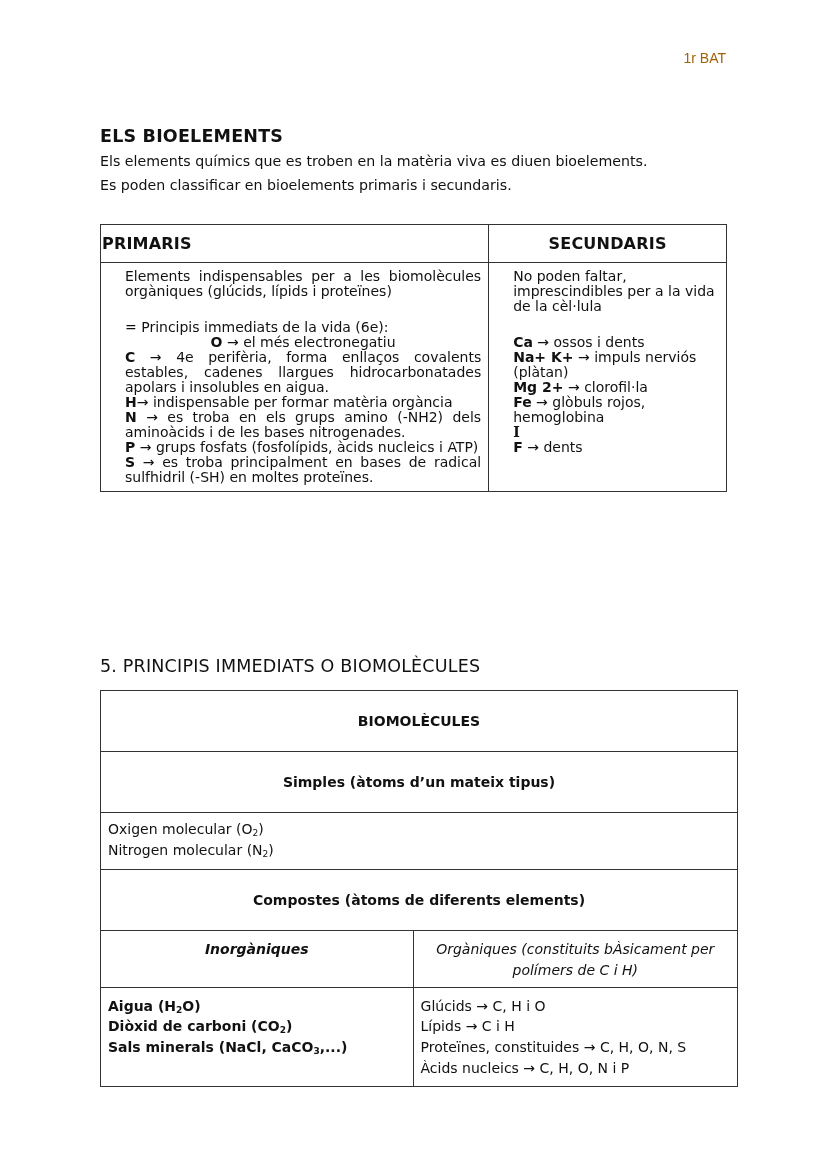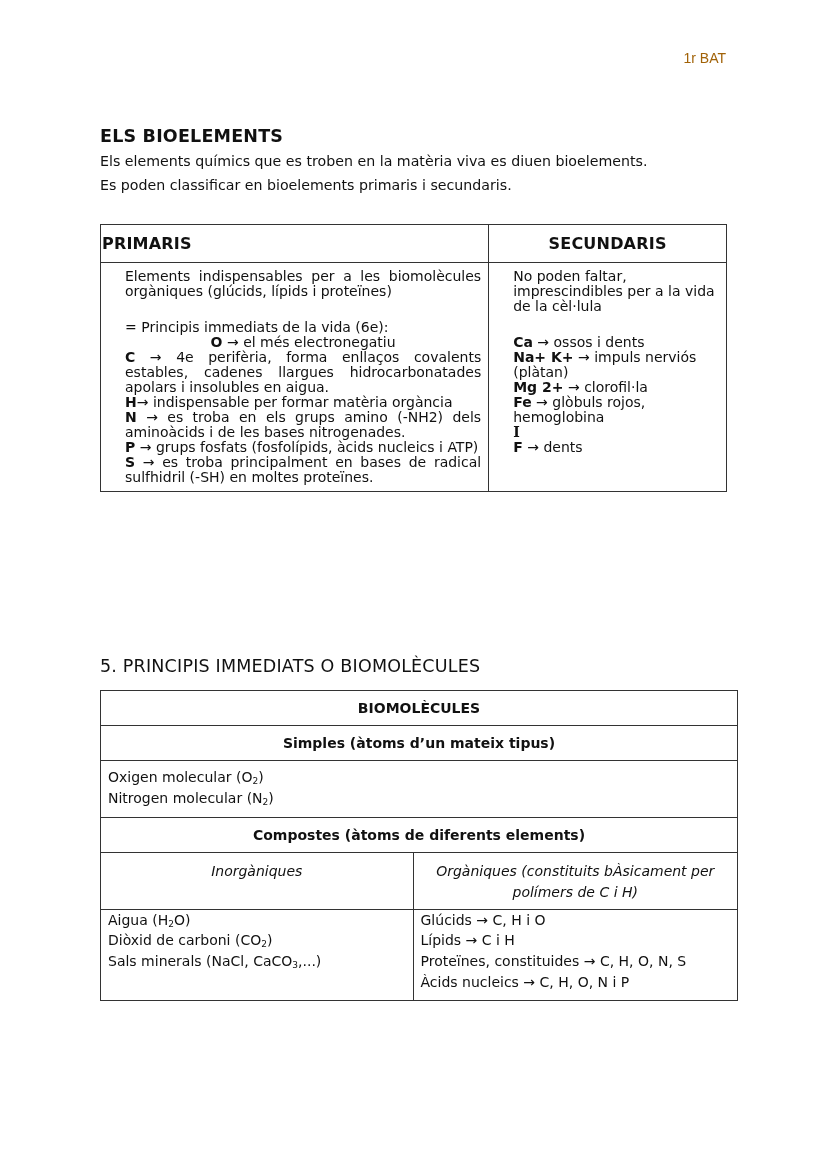--- a/index.html
+++ b/index.html
@@ -16,25 +16,25 @@
   .t1 th { height:35px; font-size:16px; font-weight:bold; text-align:center; vertical-align:middle; letter-spacing:0.2px; }
   .t1 td { padding:6px 7px 6px 24px; line-height:15px; }
   .t1 .col1 { width:380px; text-align:justify; }
   .t1 .col2 { width:216px; }
   .para { margin:0; }
   .gap { height:20.8px; }
   b { font-weight:bold; }
   .h2 { position:absolute; left:100px; top:656px; font-size:17.5px; font-weight:normal; letter-spacing:0.2px; }
   
   .t2 { left:100px; top:690px; width:638px; }
-  .t2 .center-row td { text-align:center; vertical-align:middle; font-weight:bold; height:34px; padding:0; font-size:14px; }
+  .t2 .center-row td { text-align:center; vertical-align:middle; font-weight:bold; height:34px; padding:13px; font-size:14px; }
   .t2 .simple td { padding:6px 7px; line-height:20.8px; height:44px; }
   .t2 .sub-head td { text-align:center; font-style:italic; padding:8px 7px 6px; line-height:20.8px; height:40px; }
-  .t2 .body td { padding:0 7px 4px; line-height:20.8px; height:86px; }
-  .t2 .left { width:298px; }
+  .t2 .body td { padding:8px 7px 4px; line-height:20.8px; height:86px; }
+  .t2 .left { width:298px;font-weight:bold; }
   .t2 .right { width:310px; }
   sub { font-size:9px; vertical-align:-2px; line-height:0; }
 </style>
 </head>
 <body>
 
 <div class="header-tag">1r BAT</div>
 
 <div class="h1">ELS BIOELEMENTS</div>
 <div class="intro">

